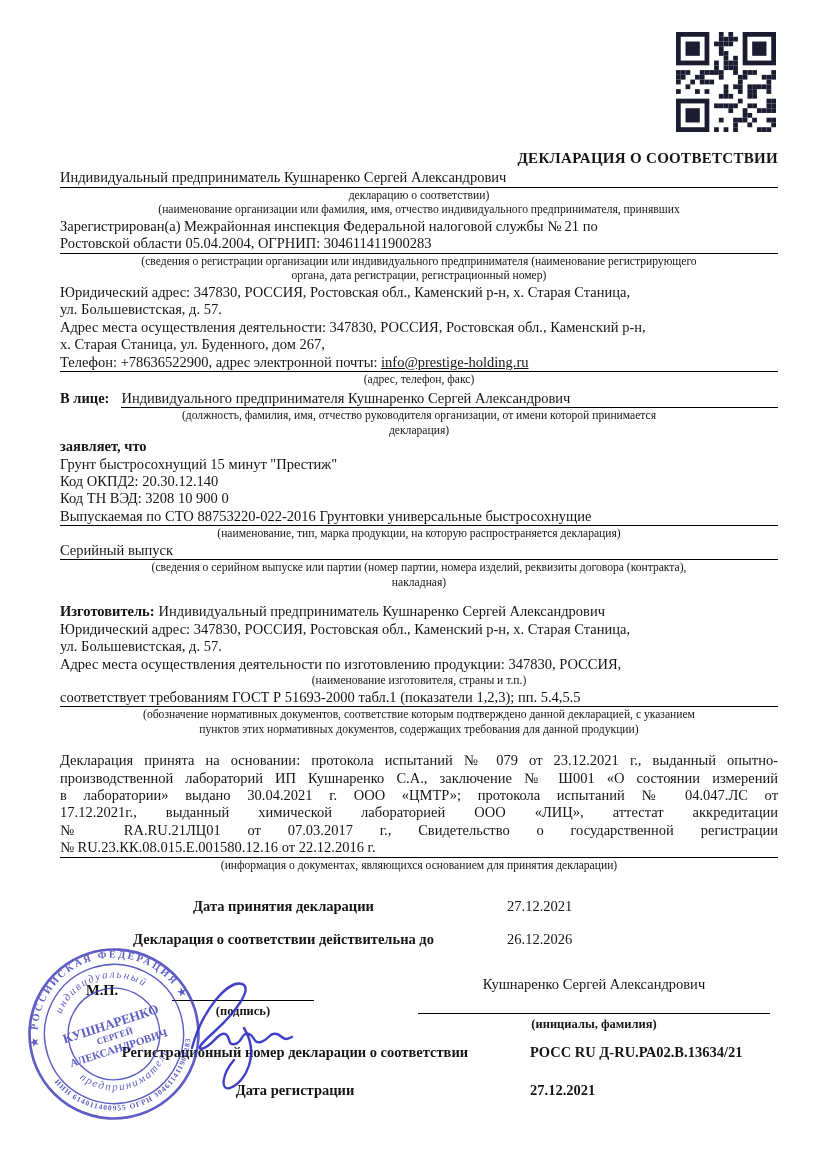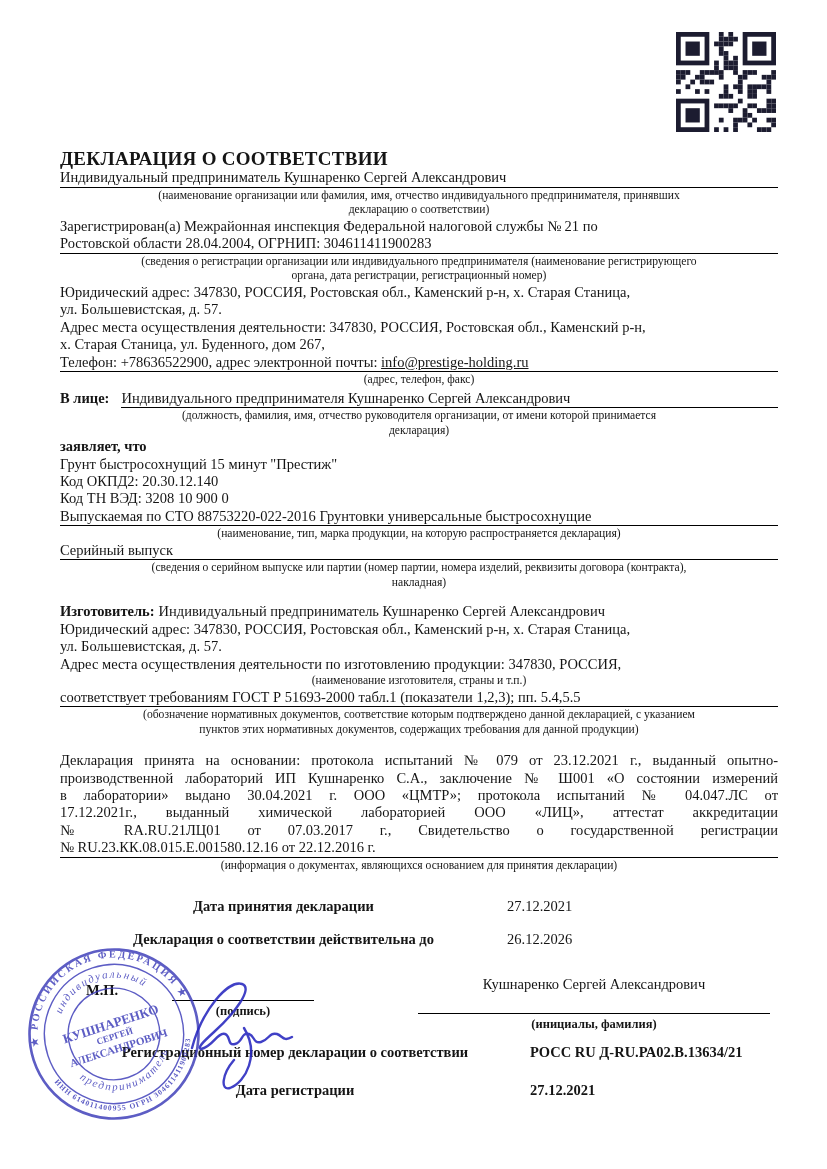--- a/index.html
+++ b/index.html
@@ -1,20 +1,20 @@
 <!DOCTYPE html>
 <html lang="ru"><head>
 <meta charset="utf-8">
 <style>
   html,body{margin:0;padding:0;background:#888;}
   .page{position:relative;width:827px;height:1169px;background:#fff;margin:0 auto;overflow:hidden;
         font-family:"Liberation Serif","DejaVu Serif",serif;color:#151515;}
   .content{position:absolute;left:60px;top:0;width:718px;font-size:14.5px;line-height:17.4px;}
   .b{font-weight:bold;}
-  .title{margin:150px 0 2px;text-align:left;font-weight:bold;font-size:19px;letter-spacing:.3px;}
+  .title{margin:150px 0 2px;text-align:right;font-weight:bold;font-size:15px;letter-spacing:.3px;}
   .line{white-space:normal;}
   .ul{border-bottom:1px solid #000;}
   .caption{font-size:11.6px;line-height:13.6px;text-align:center;margin:1px 0;}
   .formline{display:flex;margin-top:3px;}
   .formline .lab{font-weight:bold;white-space:nowrap;margin-right:12px;}
   .formline .fill{flex:1;border-bottom:1px solid #000;}
   .email{text-decoration:underline;}
   .just{text-align:justify;text-align-last:justify;} .gap14{margin-top:14px;} .gap16{margin-top:16px;}
   .vrow{display:flex;align-items:baseline;}
   .vrow .vlbl{font-weight:bold;text-align:center;}
@@ -172,25 +172,25 @@
         <rect x="5" y="75" width="25" height="25" fill="#fff"></rect>
         <rect x="10" y="80" width="15" height="15" fill="#1c1c30"></rect>
       </svg>
   </div>
 
   <div class="content">
 
     <div class="title">ДЕКЛАРАЦИЯ О СООТВЕТСТВИИ</div>
 
     <div class="line ul">Индивидуальный предприниматель Кушнаренко Сергей Александрович</div>
+    <div class="caption">декларацию о соответствии)</div>
     <div class="caption">(наименование организации или фамилия, имя, отчество индивидуального предпринимателя, принявших</div>
-    <div class="caption">декларацию о соответствии)</div>
 
     <div class="line">Зарегистрирован(а) Межрайонная инспекция Федеральной налоговой службы № 21 по</div>
-    <div class="line ul">Ростовской области 28.04.2004, ОГРНИП: 304611411900283</div>
+    <div class="line ul">Ростовской области 05.04.2004, ОГРНИП: 304611411900283</div>
     <div class="caption">(сведения о регистрации организации или индивидуального предпринимателя (наименование регистрирующего</div>
     <div class="caption">органа, дата регистрации, регистрационный номер)</div>
 
     <div class="line">Юридический адрес: 347830, РОССИЯ, Ростовская обл., Каменский р-н, х. Старая Станица,</div>
     <div class="line">ул. Большевистская, д. 57.</div>
     <div class="line">Адрес места осуществления деятельности: 347830, РОССИЯ, Ростовская обл., Каменский р-н,</div>
     <div class="line">х. Старая Станица, ул. Буденного, дом 267,</div>
     <div class="line ul"><span>Телефон: +78636522900, адрес электронной почты: </span><span class="email">info@prestige-holding.ru</span></div>
     <div class="caption">(адрес, телефон, факс)</div>
 

